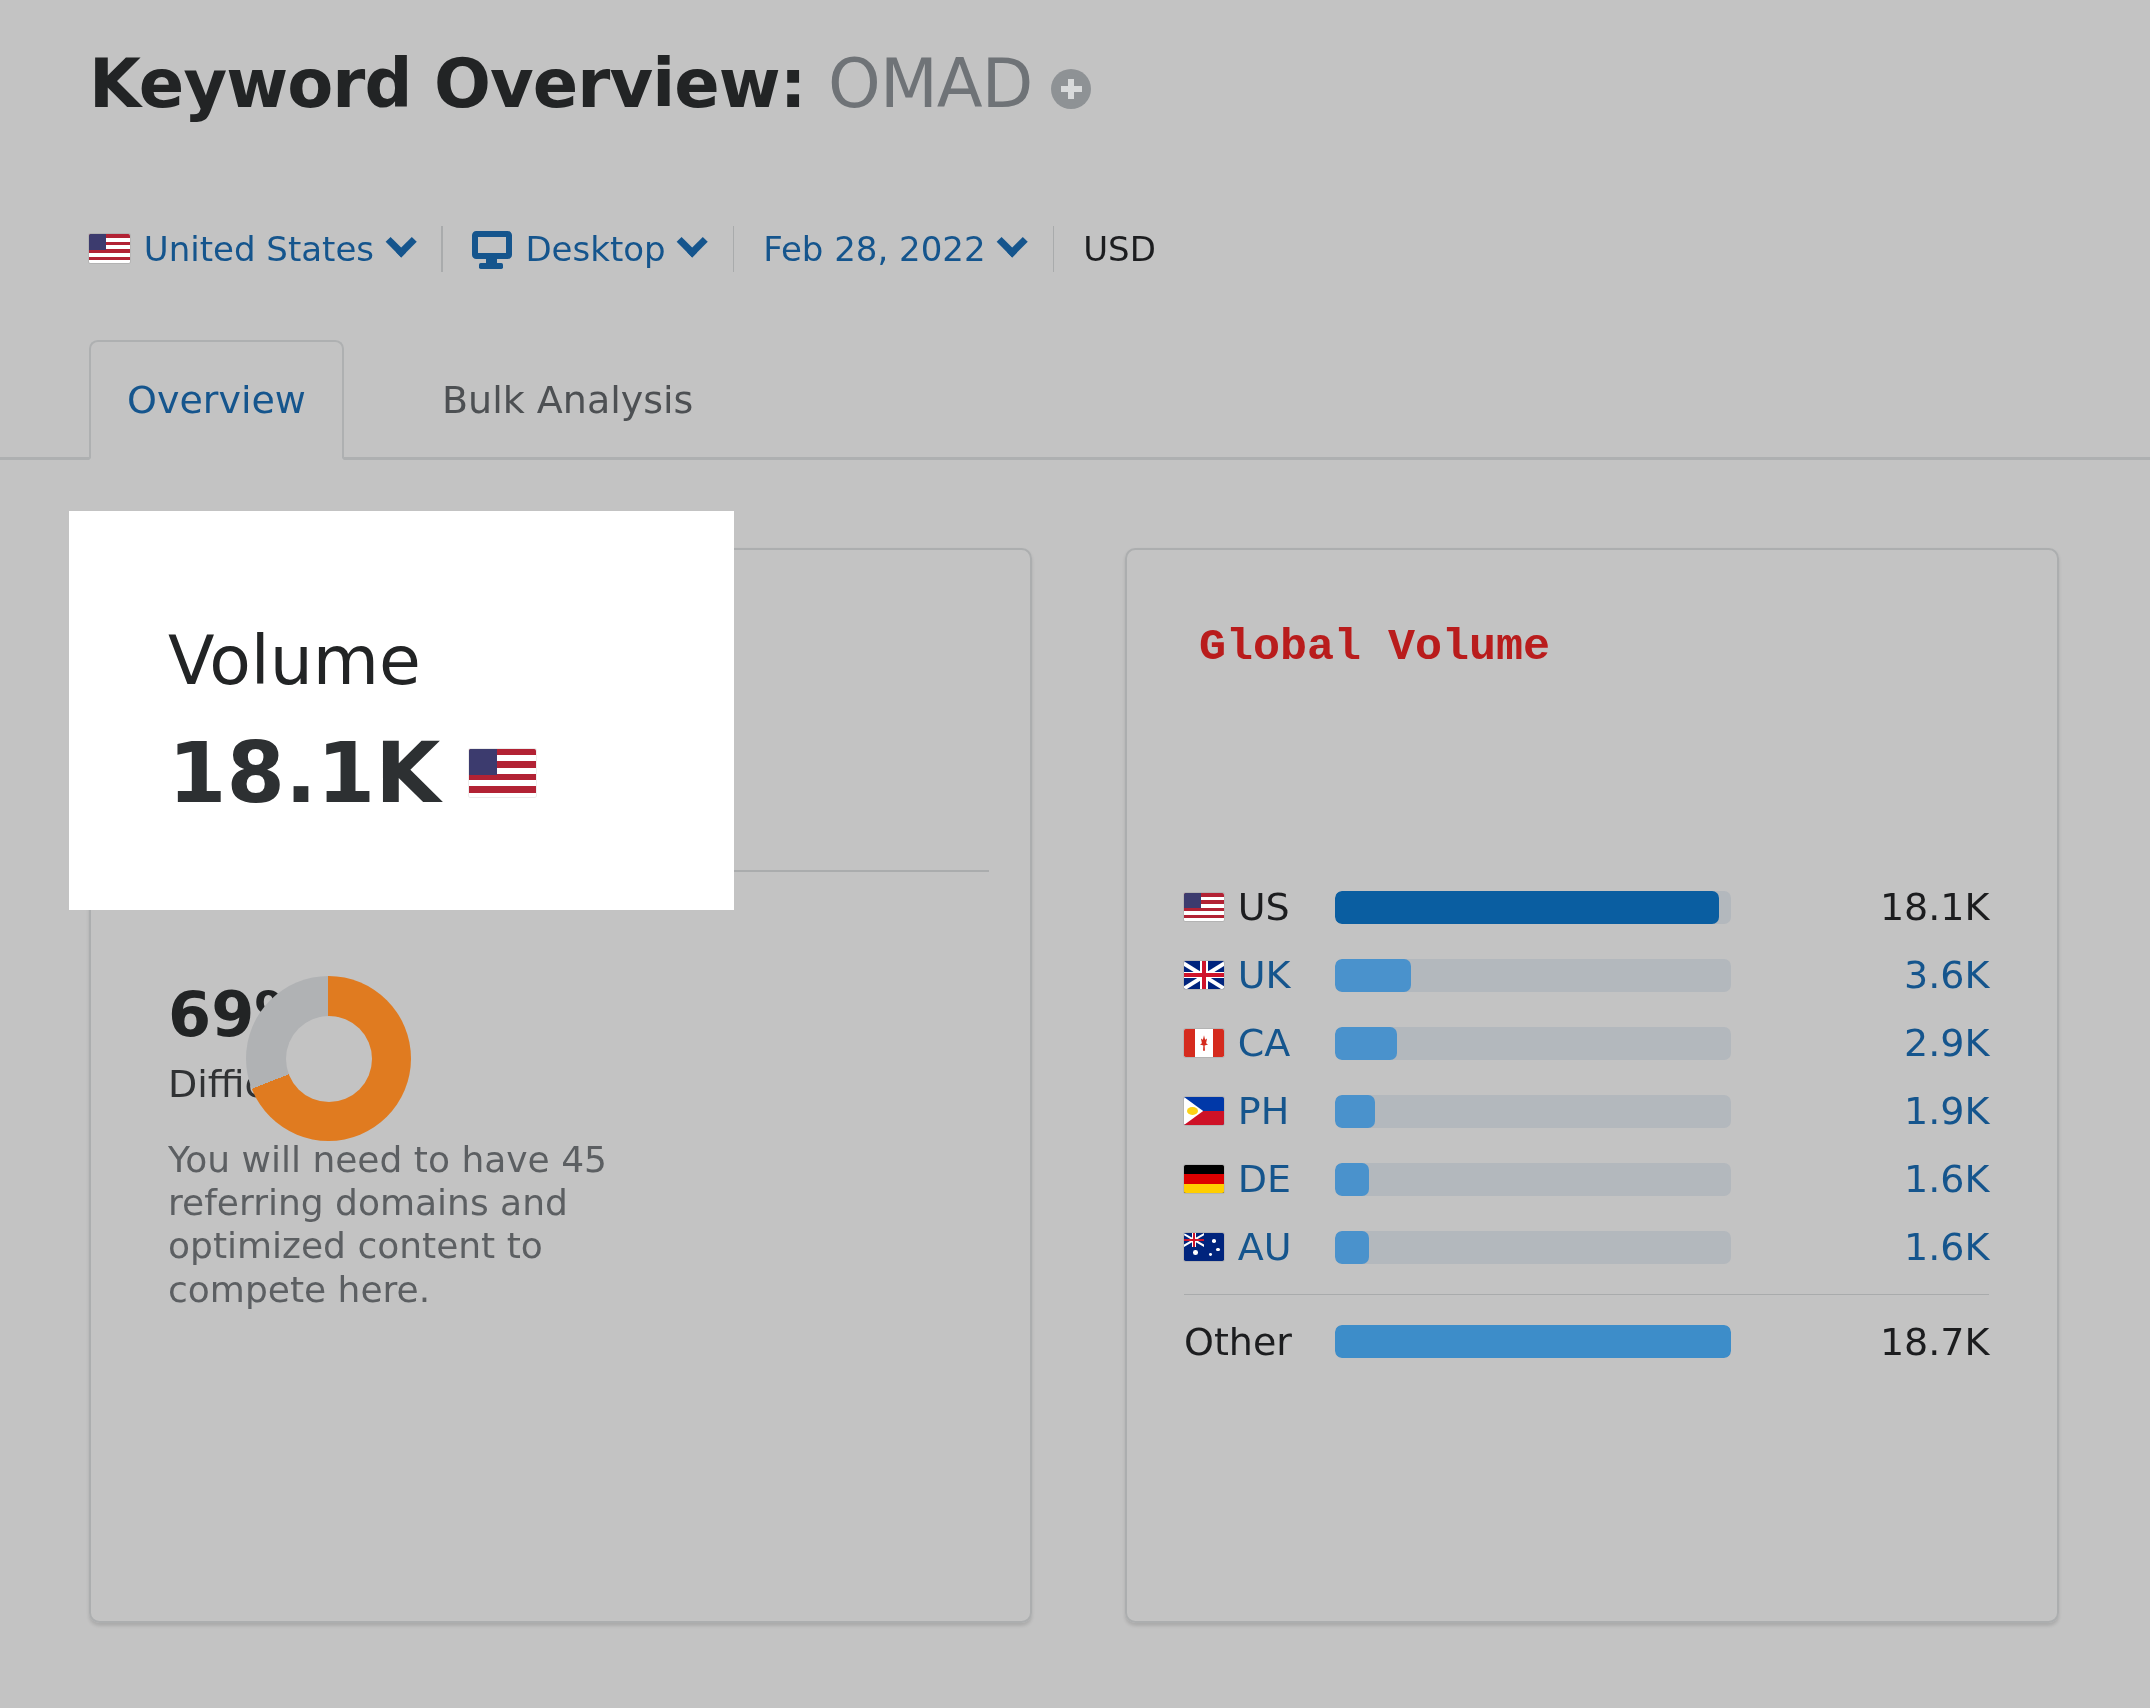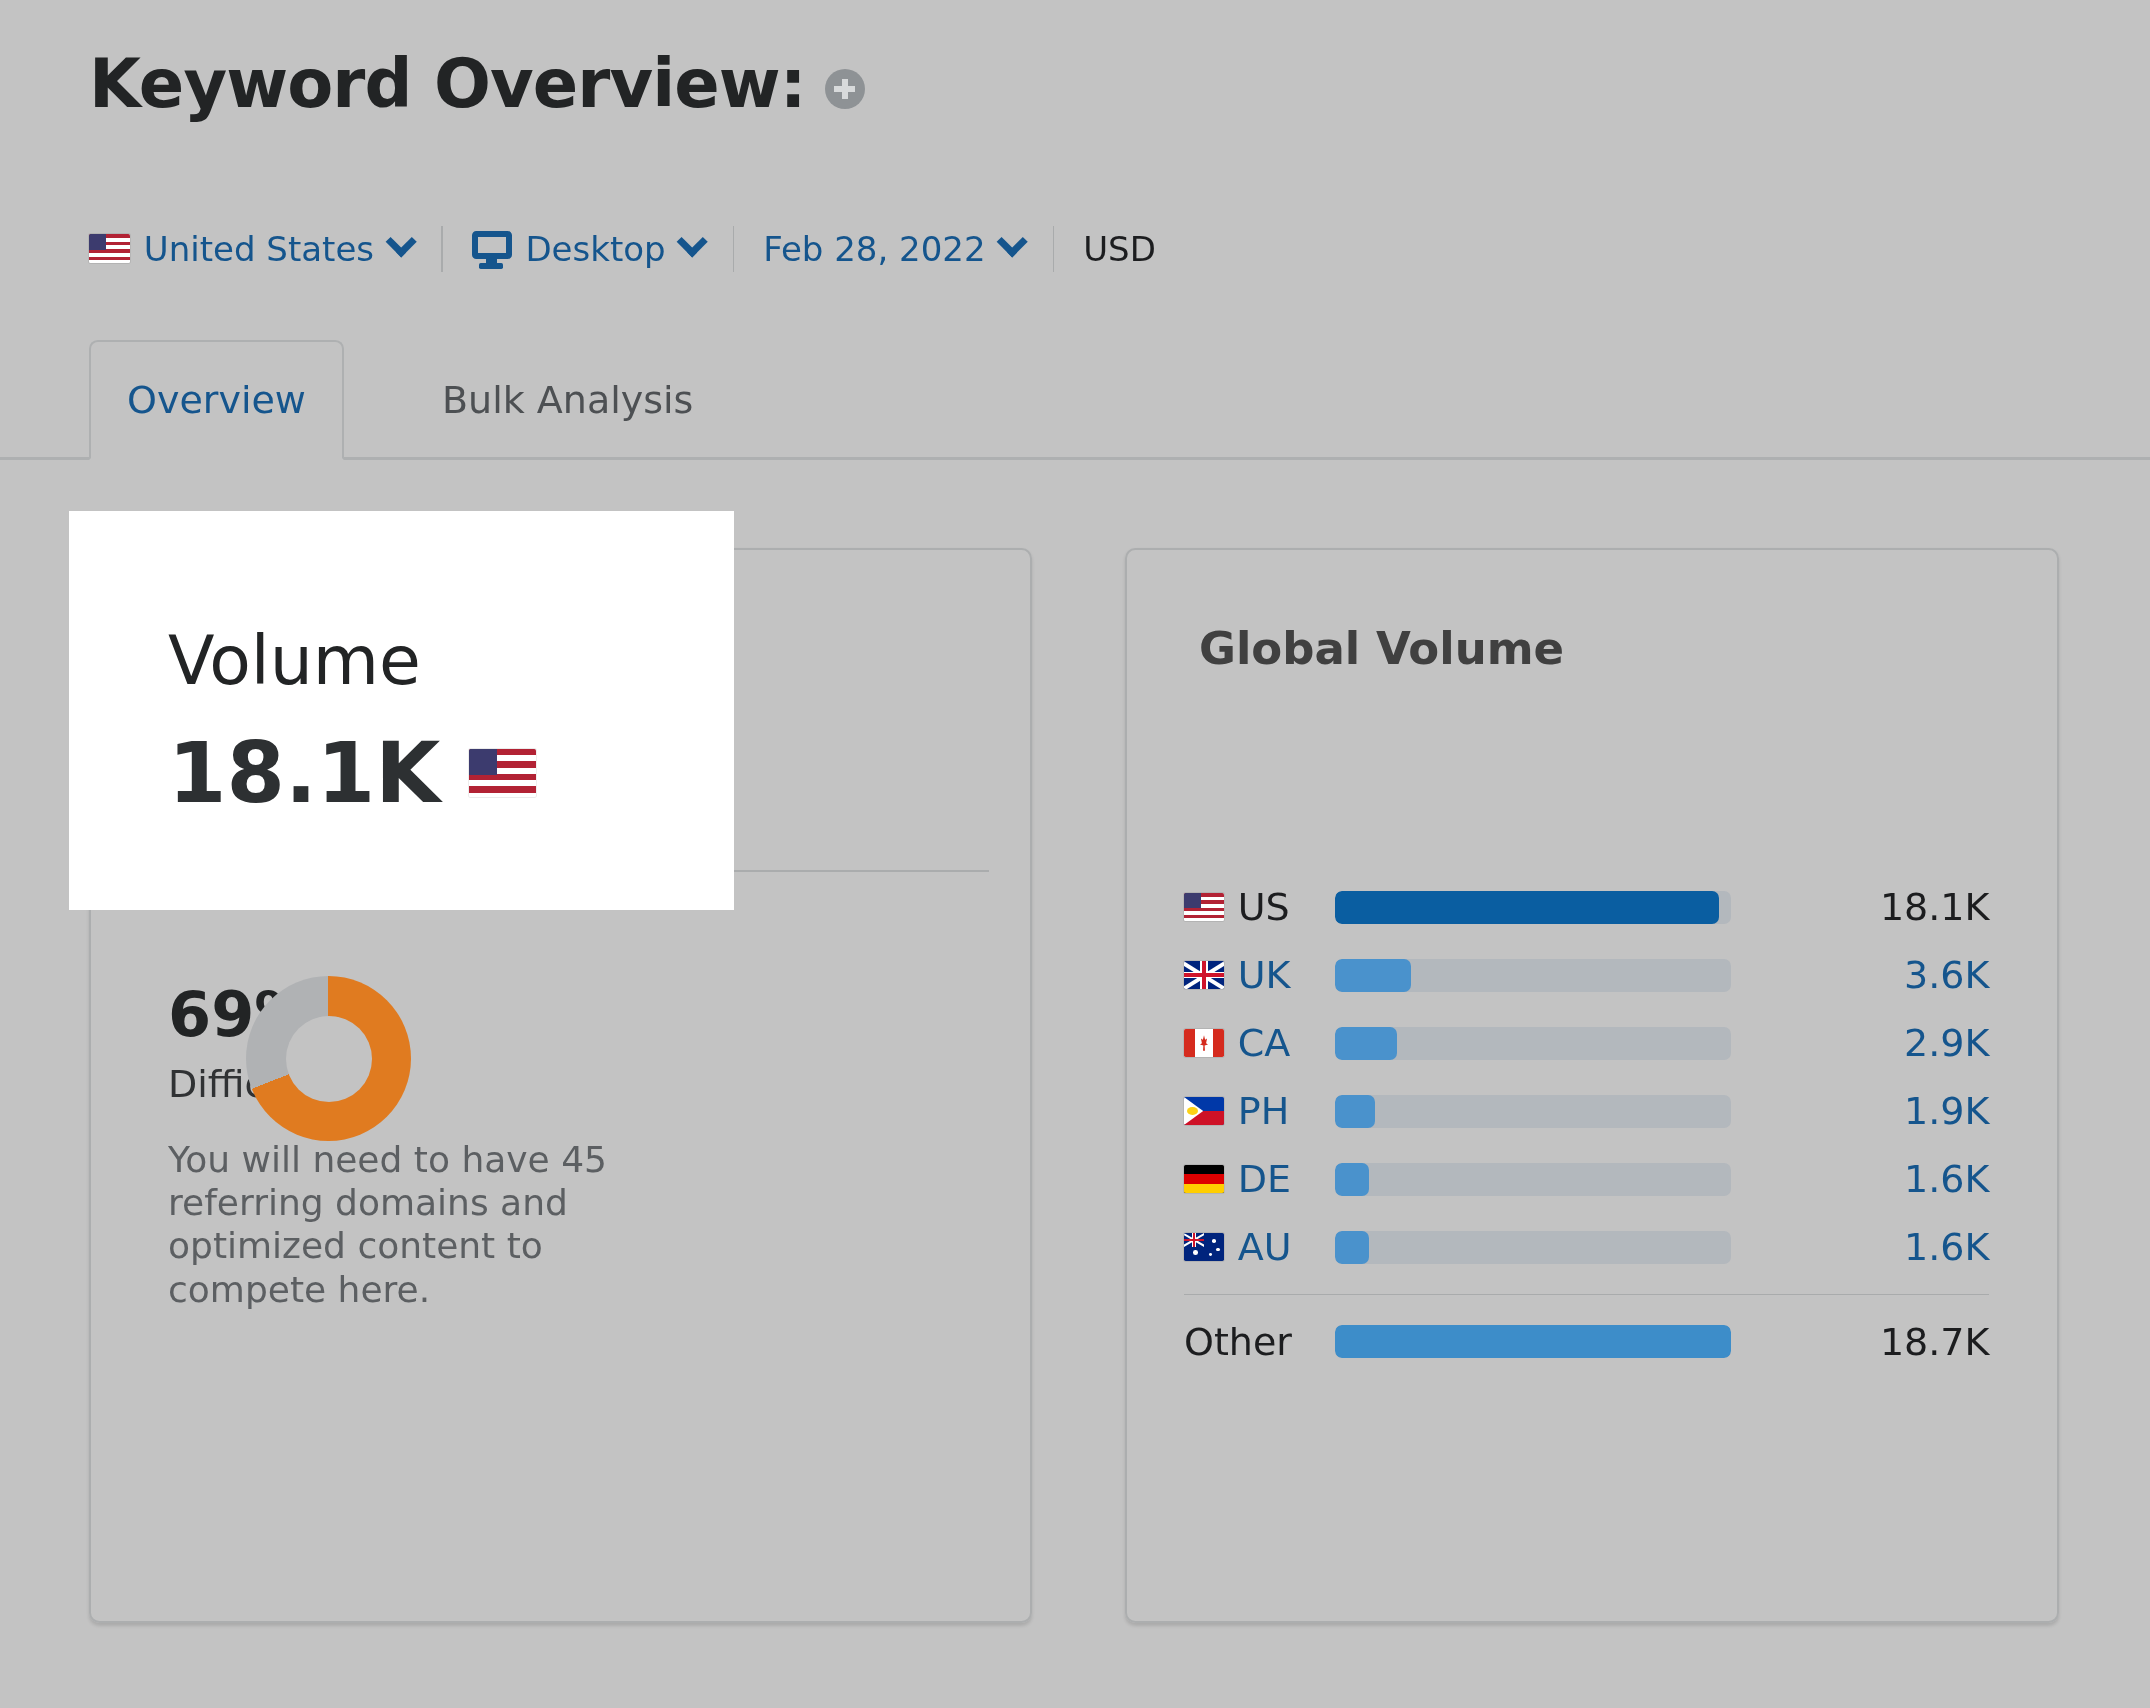--- a/index.html
+++ b/index.html
@@ -125,21 +125,21 @@
     width: 86px; height: 86px; border-radius: 50%; background: #c3c3c3;
   }
   .kd-desc {
     position: absolute; left: 77px; top: 588px; width: 482px;
     font-size: 36px; line-height: 1.2; color: #5c5f62;
   }
 
   
   .gv-title {
     position: absolute; left: 72px; top: 72px;
-    font-size: 45px; font-weight: 700; color: #404040;
+    font-size: 45px; font-weight: 700; color: #b91c1c; font-family: Liberation Mono, monospace;
   }
   .gv-value {
     position: absolute; left: 72px; top: 139px;
     font-size: 65px; font-weight: 700; color: #222425;
   }
   .rows { position: absolute; left: 57px; top: 331px; width: 826px; }
   .row {
     display: flex; align-items: center; height: 52px; margin-bottom: 0;
   }
   .row + .row { margin-top: 16px; }
@@ -227,20 +227,21 @@
   .flag-au .s3{ position:absolute; left:80%; top:52%; width:9%; height:13%; border-radius:50%; background:#fff;}
   .flag-au .s4{ position:absolute; left:62%; top:72%; width:8%; height:11%; border-radius:50%; background:#fff;}
 </style>
 </head>
 <body>
 
 <div id="root">
 
   <div class="page-title">
     <span>Keyword Overview:</span>
+    <span class="kw">OMAD</span>
     <span class="add-kw-icon"></span>
   </div>
 
   <div class="filter-row">
     <div class="filter-item">
       <span class="flag flag-us">
         <span class="stripes"></span>
           <span class="canton"></span>
       </span>
       <span>United States</span>

